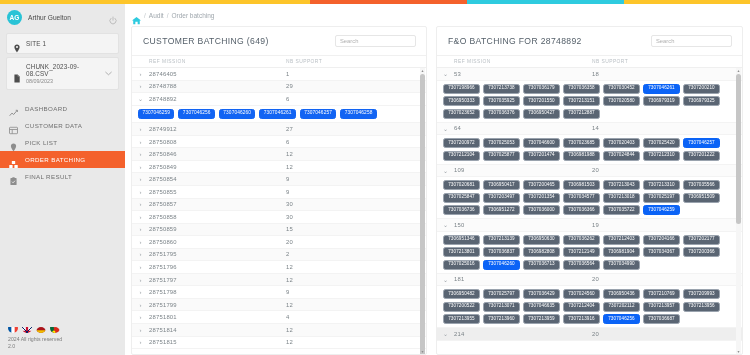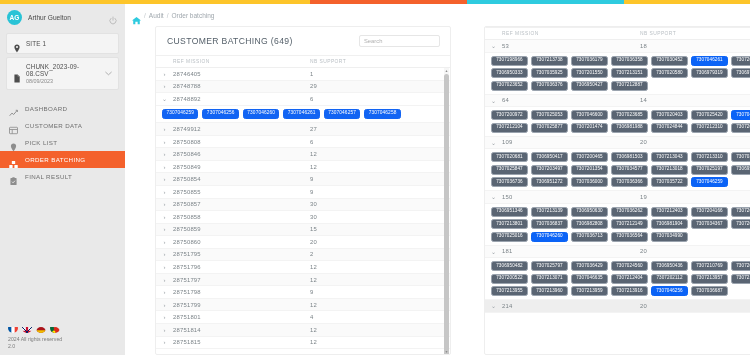--- a/index.html
+++ b/index.html
@@ -74,21 +74,21 @@
   .crumb-sep { font-size: 6.5px; color: #c3c9cd; }
 
   .panels { display: flex; gap: 0; padding: 0 2px 0 6px; height: 329px; }
 
   .panel {
     background: #ffffff;
     border: 1px solid #eeeeee;
     border-radius: 2px;
     position: relative;
     overflow: hidden;
-    display: flex; flex-direction: column; margin-left: 24px;
+    display: flex; flex-direction: column;
   }
   .panel.left { width: 296px; flex: 0 0 296px; margin-right: 9px; }
   .panel.right { width: 307px; flex: 0 0 307px; }
 
   .panel-head {
     height: 28px; display: flex; align-items: center; justify-content: space-between;
     padding: 0 10px 0 11px; flex: 0 0 28px;
   }
   .panel-title { font-size: 8.6px; color: #55606a; letter-spacing: .35px; }
   .search-box {
@@ -432,20 +432,26 @@
             </div>
           <div class="vscroll">
             <div class="arrow top">▴</div>
             <div class="thumb" style="top:6px;height:290px;"></div>
             <div class="arrow bot">▾</div>
           </div>
         </div>
       </div>
 
       <div class="panel right">
+        <div class="panel-head">
+          <div class="panel-title">F&amp;O BATCHING FOR 28748892</div>
+          <div class="search-box">
+            <input type="text" placeholder="Search" style="">
+          </div>
+        </div>
         <div class="col-head">
           <div class="c1"></div>
           <div class="c2">REF MISSION</div>
           <div class="c3">NB SUPPORT</div>
         </div>
         <div class="panel-body">
           <div id="fo-rows">
               <div class="row group-head">
                 <div class="caret">⌄</div>
                 <div class="ref">53</div>

